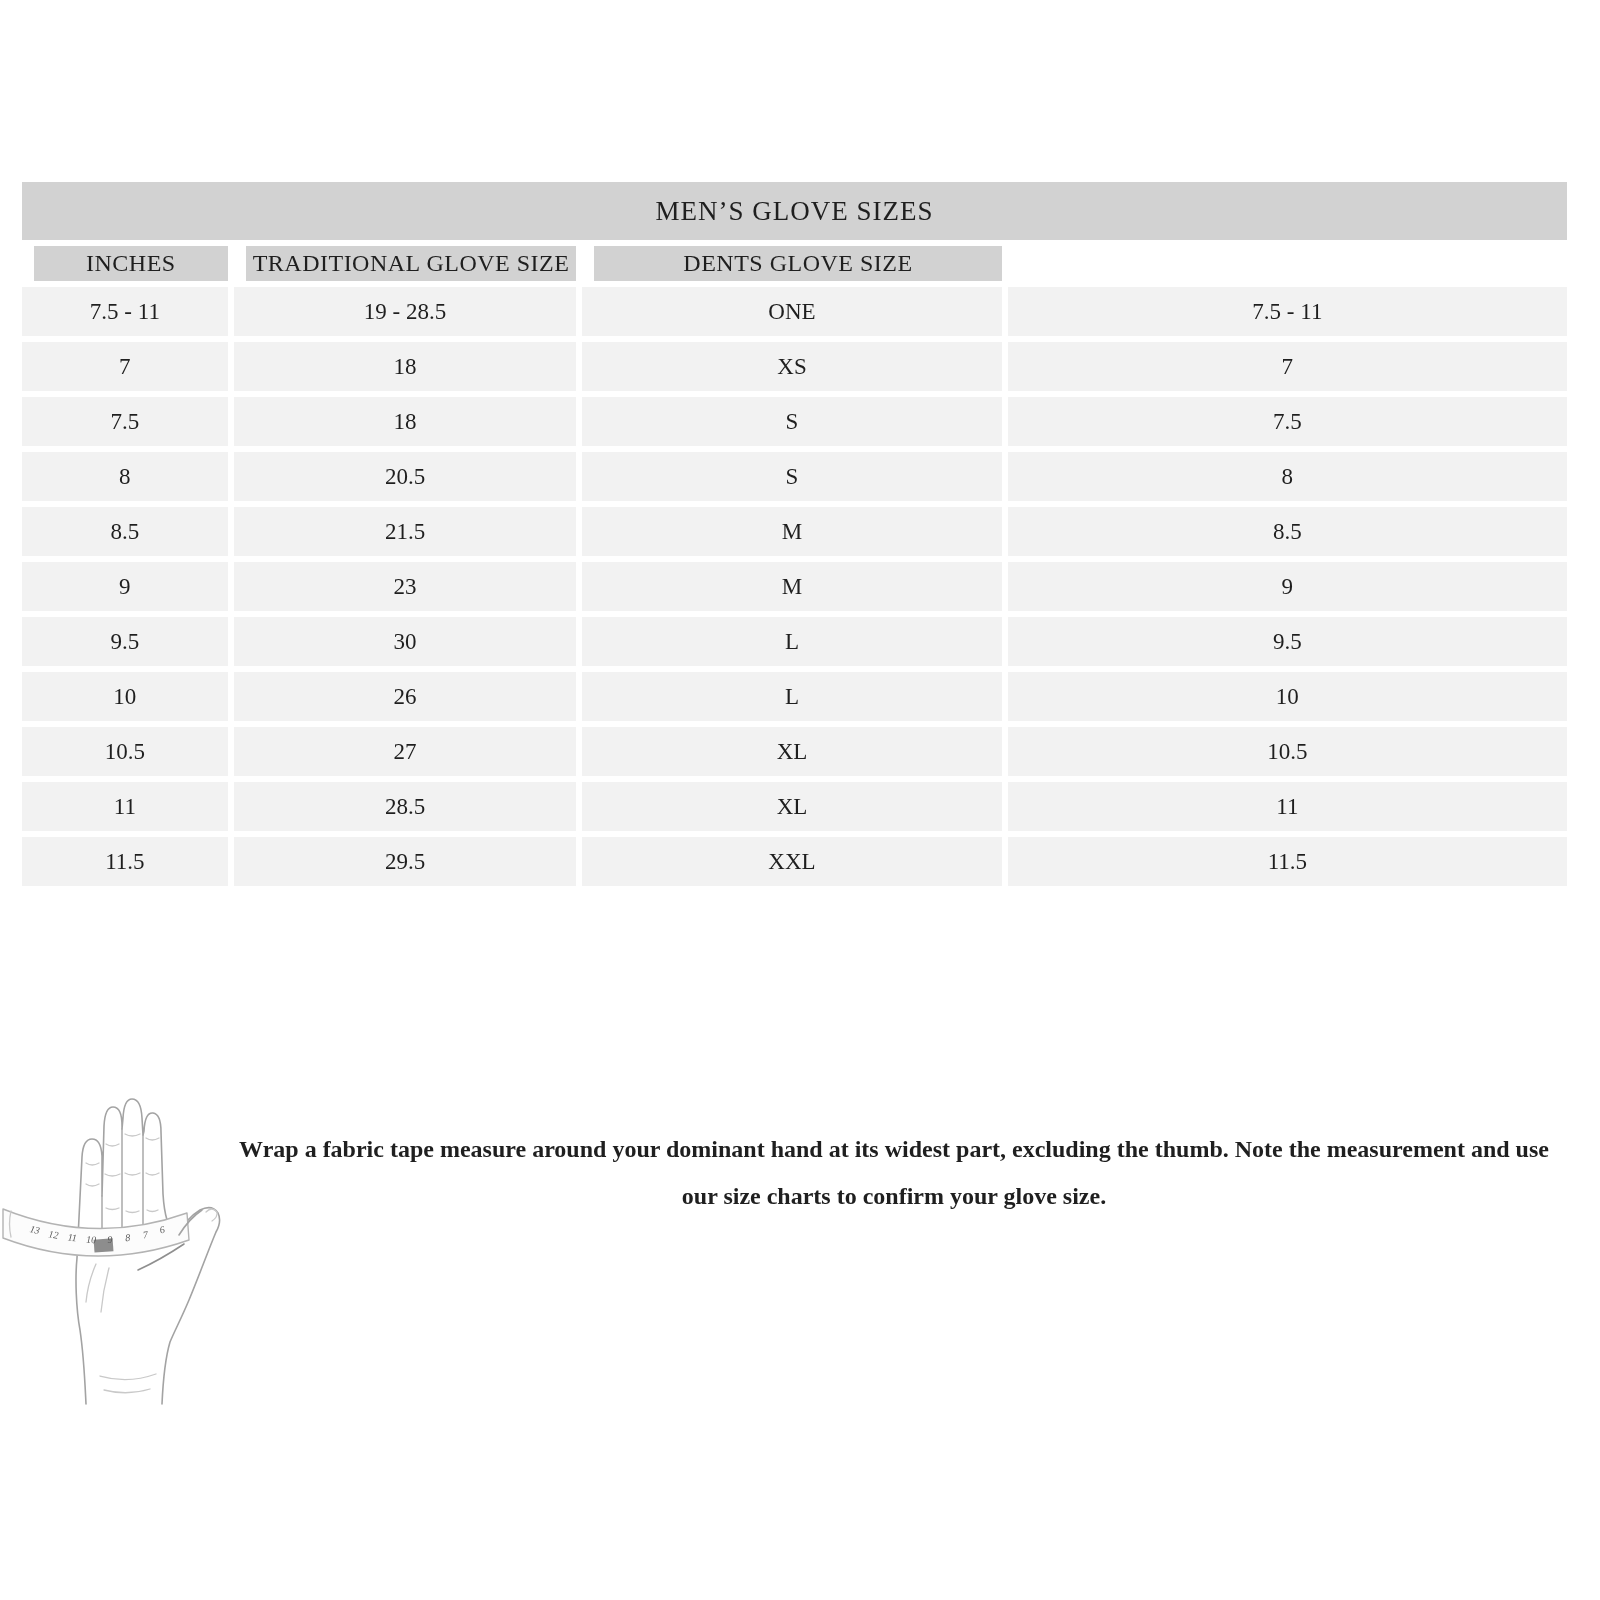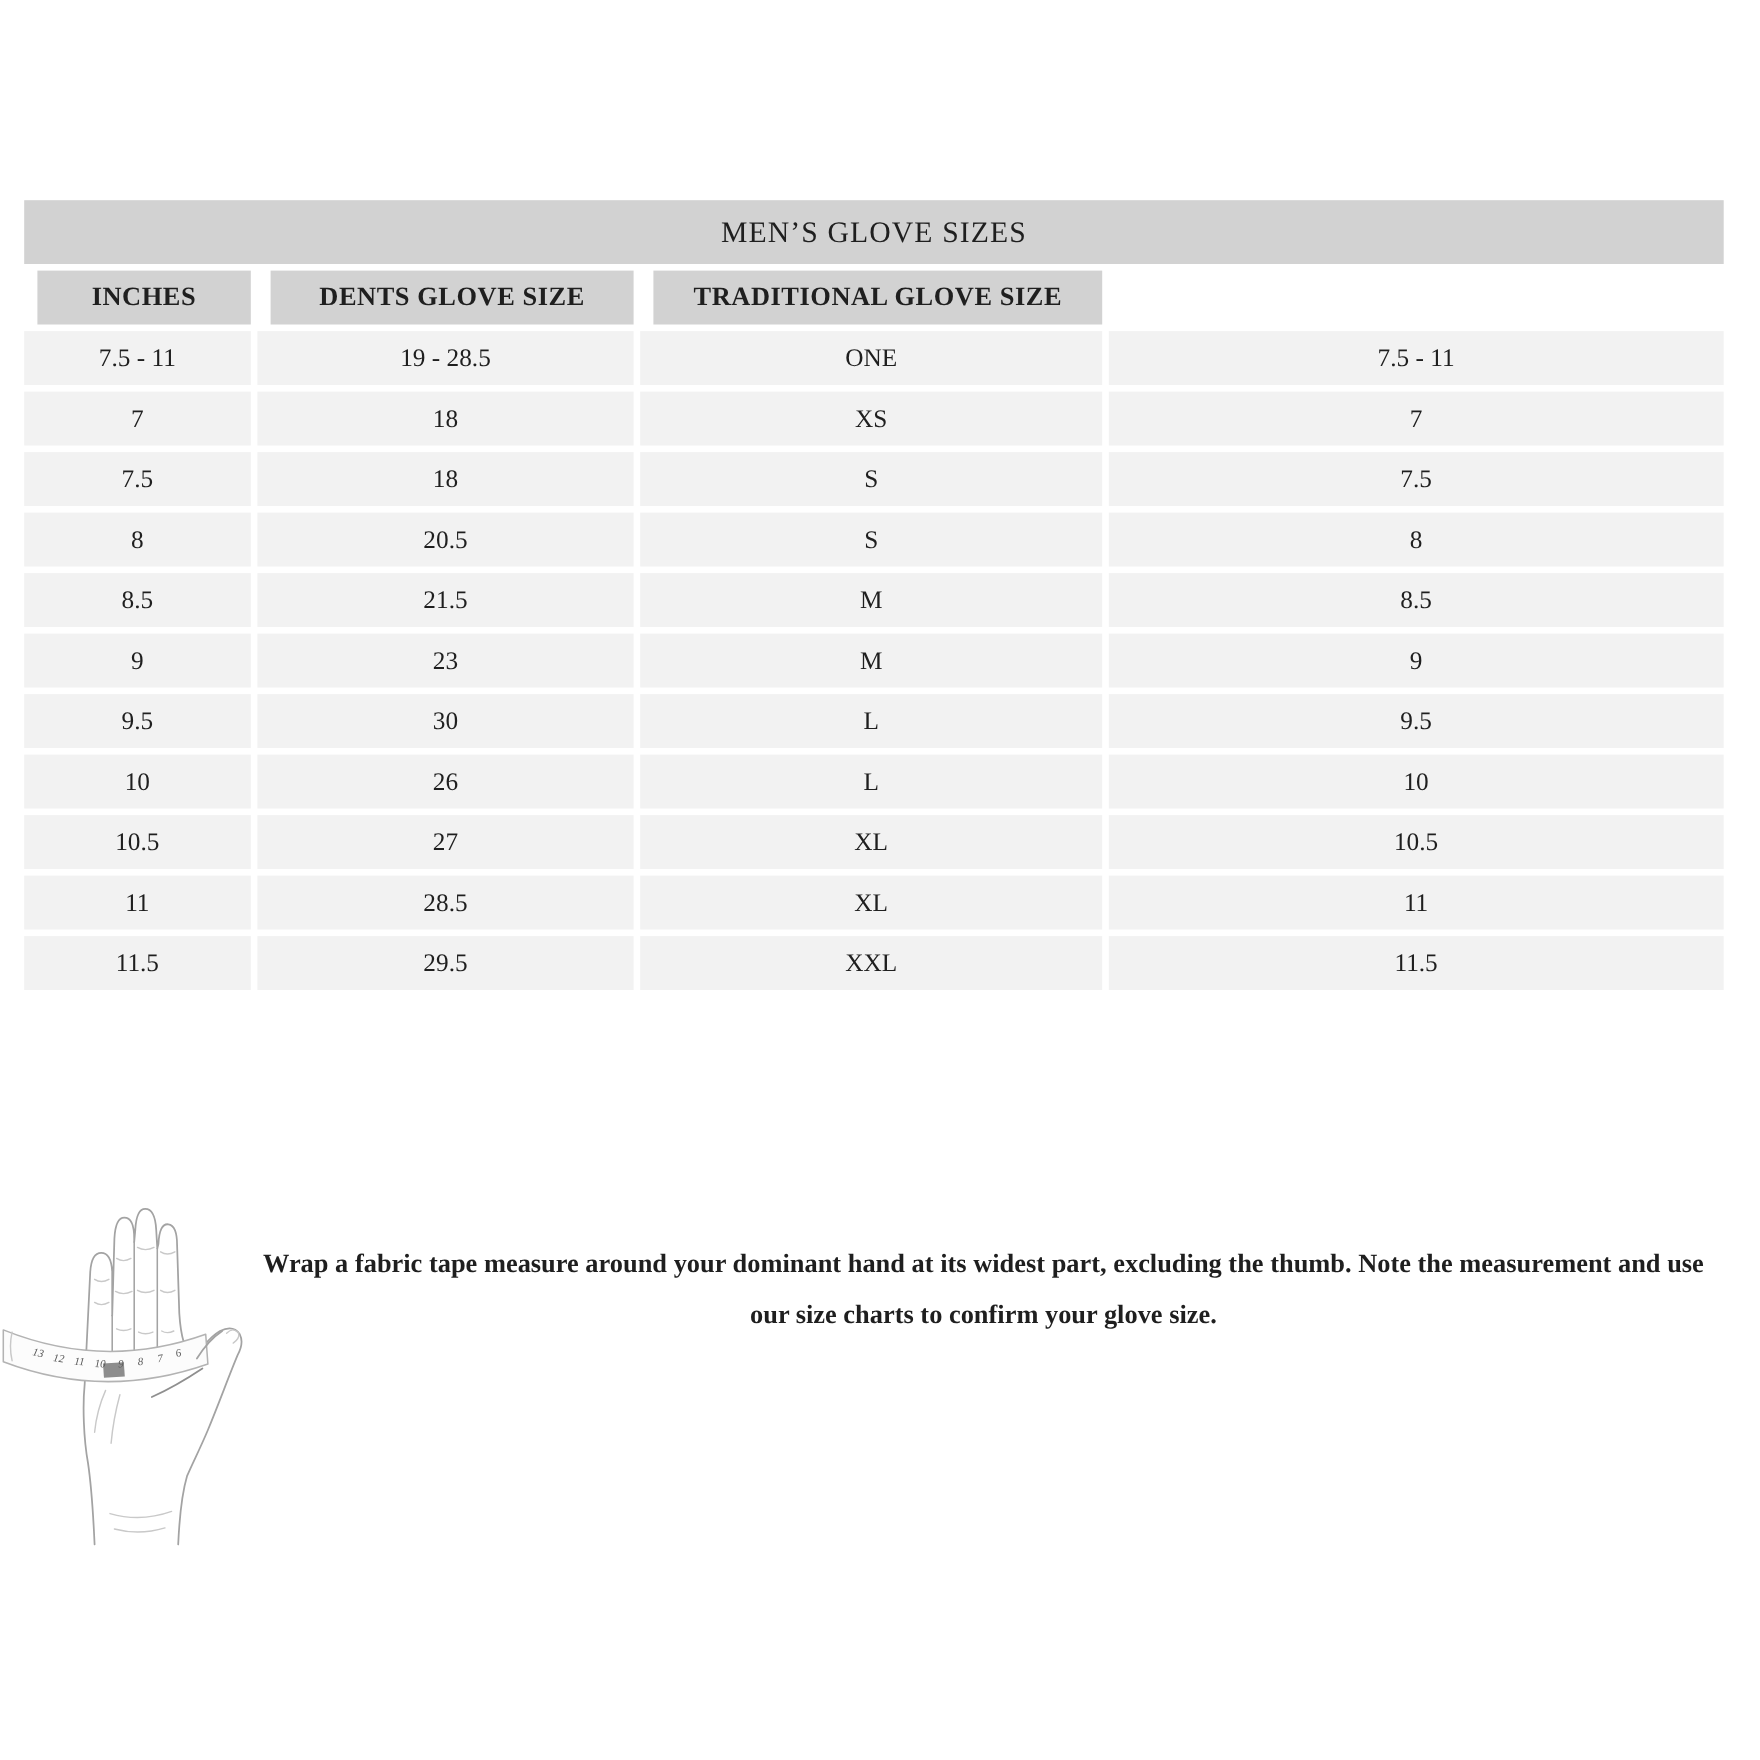--- a/index.html
+++ b/index.html
@@ -29,26 +29,26 @@
     font-size: 27px;
     letter-spacing: 1px;
   }
   .grid-row {
     display: grid;
     grid-template-columns: 206fr 343fr 420fr 560fr;
     column-gap: 6px;
   }
   .thead { margin-top: 6px; }
   .hcell {
-    height: 49px;
+    height: 35px;
     background: var(--header-bg, #d2d2d2);
     display: flex;
     align-items: center;
     justify-content: center;
-    font-weight: bold;
+    font-weight: normal;
     font-size: 24px;
     letter-spacing: 0.5px;
     margin-left: 12px;
   }
   .tbody {
     margin-top: 6px;
     display: flex;
     flex-direction: column;
     gap: 6px;
   }
@@ -91,22 +91,22 @@
 </style>
 </head>
 <body>
 
 <div class="page">
 
   <div class="size-table">
     <div class="title-bar">MEN’S GLOVE SIZES</div>
     <div class="grid-row thead">
         <div class="hcell">INCHES</div>
+        <div class="hcell">TRADITIONAL GLOVE SIZE</div>
         <div class="hcell">DENTS GLOVE SIZE</div>
-        <div class="hcell">TRADITIONAL GLOVE SIZE</div>
       </div>
     <div class="tbody">
         <div class="grid-row">
           <div class="tcell">7.5 - 11</div>
           <div class="tcell">19 - 28.5</div>
           <div class="tcell">ONE</div>
           <div class="tcell">7.5 - 11</div>
         </div>
         <div class="grid-row">
           <div class="tcell">7</div>

